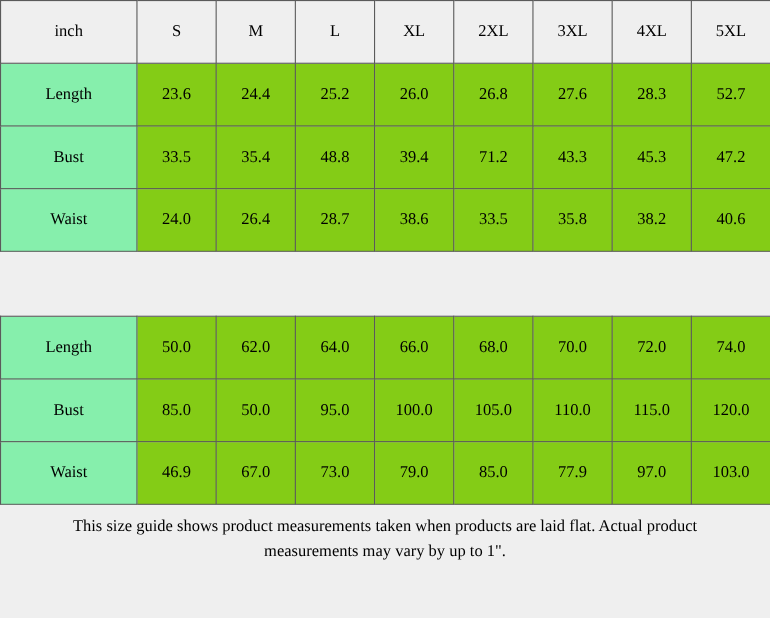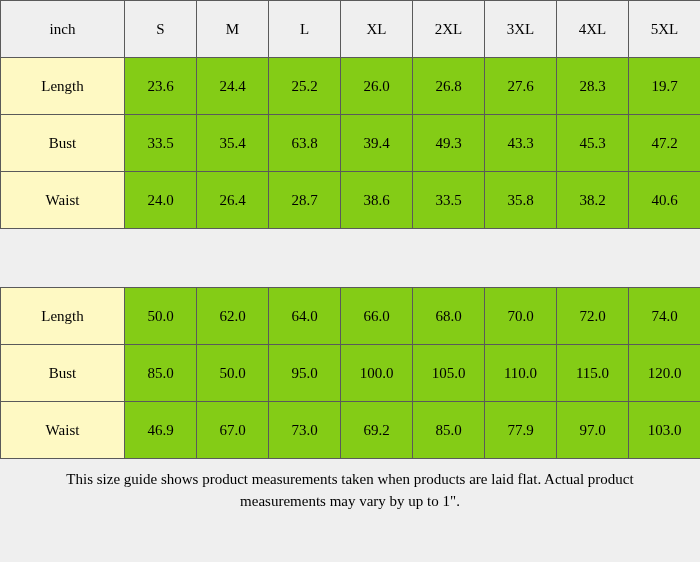--- a/index.html
+++ b/index.html
@@ -31,21 +31,21 @@
     vertical-align: middle;
     font-size: 15px;
     height: 56px;
     padding: 0;
   }
   table.size-table td.header-cell {
     background: #efefef;
     font-size: 15px;
   }
   table.size-table td.row-label {
-    background: #fef9c3;
+    background: #86efac;
     font-size: 15px;
   }
   table.size-table td.value-cell {
     background: #84cc16;
   }
   
   col.c0 { width: 124px; }
   col.cx { width: 72px; }
 
   .spacer-row {
@@ -94,29 +94,29 @@
       </tr>
       <tr>
         <td class="row-label">Length</td>
         <td class="value-cell">23.6</td>
         <td class="value-cell">24.4</td>
         <td class="value-cell">25.2</td>
         <td class="value-cell">26.0</td>
         <td class="value-cell">26.8</td>
         <td class="value-cell">27.6</td>
         <td class="value-cell">28.3</td>
-        <td class="value-cell">19.7</td>
+        <td class="value-cell">52.7</td>
       </tr>
       <tr>
         <td class="row-label">Bust</td>
         <td class="value-cell">33.5</td>
         <td class="value-cell">35.4</td>
-        <td class="value-cell">63.8</td>
+        <td class="value-cell">48.8</td>
         <td class="value-cell">39.4</td>
-        <td class="value-cell">49.3</td>
+        <td class="value-cell">71.2</td>
         <td class="value-cell">43.3</td>
         <td class="value-cell">45.3</td>
         <td class="value-cell">47.2</td>
       </tr>
       <tr>
         <td class="row-label">Waist</td>
         <td class="value-cell">24.0</td>
         <td class="value-cell">26.4</td>
         <td class="value-cell">28.7</td>
         <td class="value-cell">38.6</td>
@@ -163,21 +163,21 @@
         <td class="value-cell">105.0</td>
         <td class="value-cell">110.0</td>
         <td class="value-cell">115.0</td>
         <td class="value-cell">120.0</td>
       </tr>
       <tr>
         <td class="row-label">Waist</td>
         <td class="value-cell">46.9</td>
         <td class="value-cell">67.0</td>
         <td class="value-cell">73.0</td>
-        <td class="value-cell">69.2</td>
+        <td class="value-cell">79.0</td>
         <td class="value-cell">85.0</td>
         <td class="value-cell">77.9</td>
         <td class="value-cell">97.0</td>
         <td class="value-cell">103.0</td>
       </tr>
     </tbody>
   </table>
 
   <div class="footer-note">This size guide shows product measurements taken when products are laid flat. Actual product measurements may vary by up to 1".</div>
 

